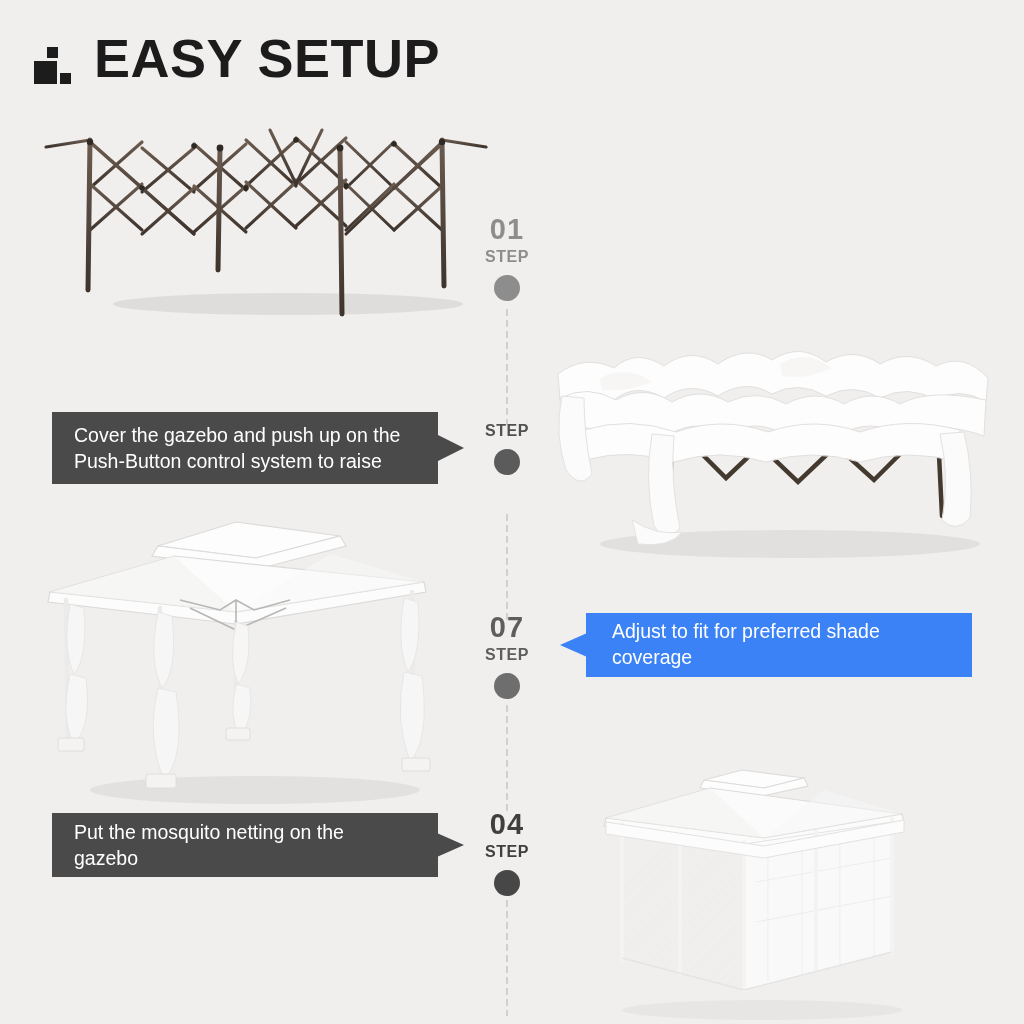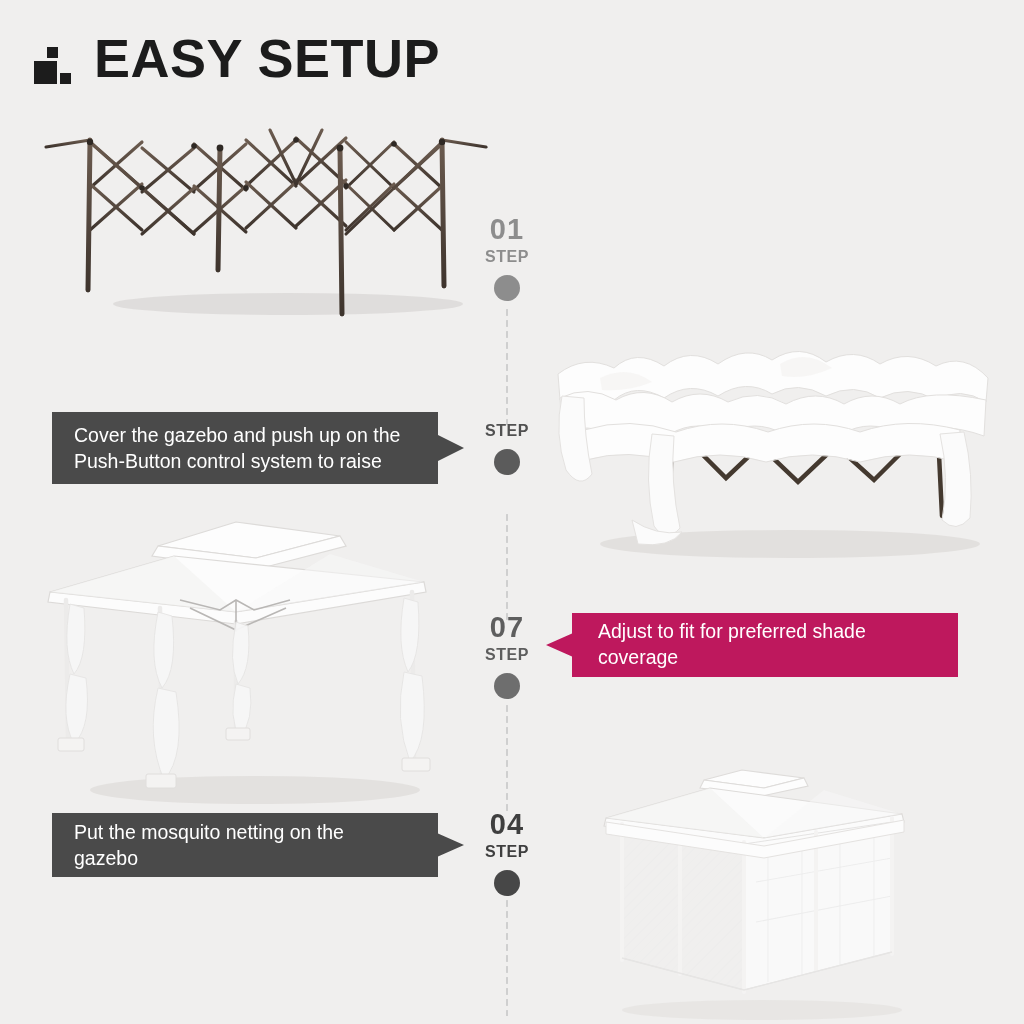--- a/index.html
+++ b/index.html
@@ -331,21 +331,21 @@
       </g>
     </svg>
   </div>
 
   <div class="step" style="top:613px;">
     <div class="step-num" style="color:#5e5e5e;">07</div>
     <div class="step-word" style="color:#5e5e5e;">STEP</div>
     <div class="step-dot" style="background:#6e6e6e;"></div>
   </div>
 
-  <div class="callout left-arrow" style="left:546px; top:613px; width:412px; height:64px; background:#be185d;">
+  <div class="callout left-arrow" style="left:560px; top:613px; width:412px; height:64px; background:#3b82f6;">
     <div class="txt">Adjust to fit for preferred shade coverage</div>
   </div>
 
   <div class="photo" style="left:592px; top:762px; width:328px; height:262px;">
     <svg viewBox="0 0 328 262" xmlns="http://www.w3.org/2000/svg">
       <defs>
         <pattern id="mesh" width="7" height="7" patternUnits="userSpaceOnUse" patternTransform="rotate(45)">
           <line x1="0" y1="0" x2="0" y2="7" stroke="#ececec" stroke-width="1.4"></line>
         </pattern>
       </defs>

